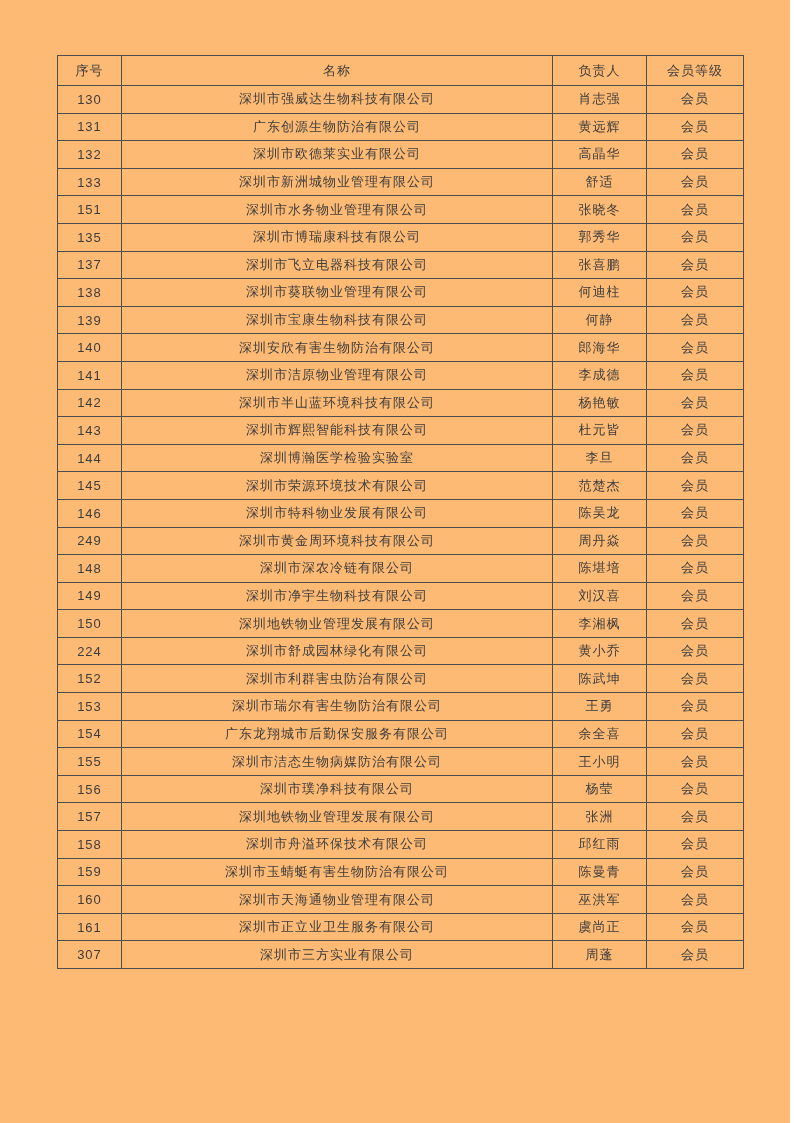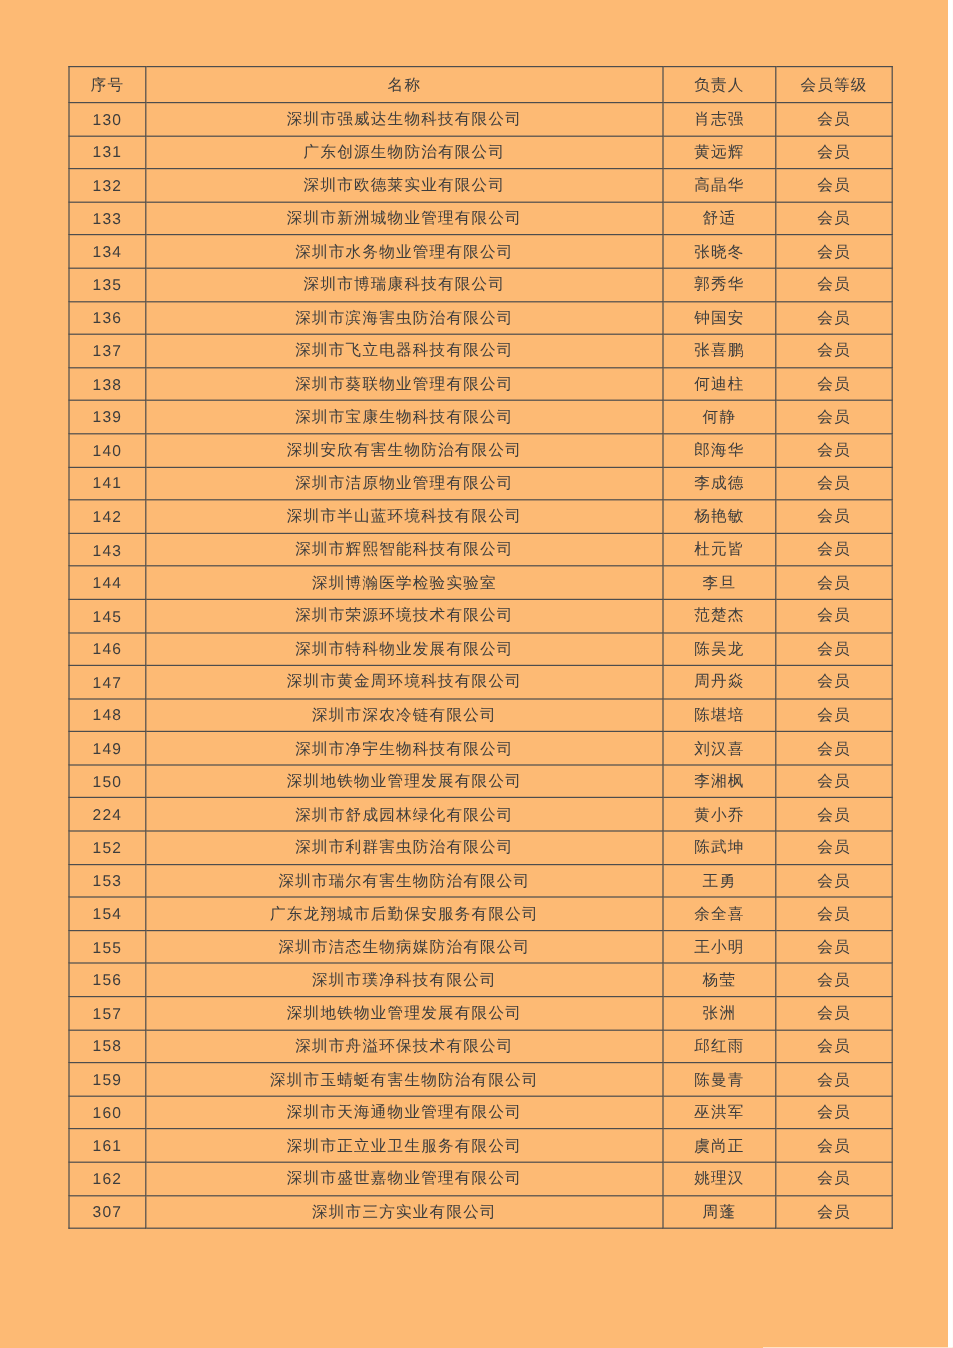--- a/index.html
+++ b/index.html
@@ -86,39 +86,33 @@
   </tr>
 
   <tr>
     <td class="cell-no">133</td>
     <td>深圳市新洲城物业管理有限公司</td>
     <td>舒适</td>
     <td>会员</td>
   </tr>
 
   <tr>
-    <td class="cell-no">134</td>
+    <td class="cell-no">151</td>
     <td>深圳市水务物业管理有限公司</td>
     <td>张晓冬</td>
     <td>会员</td>
   </tr>
 
   <tr>
     <td class="cell-no">135</td>
     <td>深圳市博瑞康科技有限公司</td>
     <td>郭秀华</td>
     <td>会员</td>
   </tr>
 
-  <tr>
-    <td class="cell-no">136</td>
-    <td>深圳市滨海害虫防治有限公司</td>
-    <td>钟国安</td>
-    <td>会员</td>
-  </tr>
 
   <tr>
     <td class="cell-no">137</td>
     <td>深圳市飞立电器科技有限公司</td>
     <td>张喜鹏</td>
     <td>会员</td>
   </tr>
 
   <tr>
     <td class="cell-no">138</td>
@@ -177,21 +171,21 @@
   </tr>
 
   <tr>
     <td class="cell-no">146</td>
     <td>深圳市特科物业发展有限公司</td>
     <td>陈吴龙</td>
     <td>会员</td>
   </tr>
 
   <tr>
-    <td class="cell-no">147</td>
+    <td class="cell-no">249</td>
     <td>深圳市黄金周环境科技有限公司</td>
     <td>周丹焱</td>
     <td>会员</td>
   </tr>
 
   <tr>
     <td class="cell-no">148</td>
     <td>深圳市深农冷链有限公司</td>
     <td>陈堪培</td>
     <td>会员</td>
@@ -281,26 +275,20 @@
     <td>会员</td>
   </tr>
 
   <tr>
     <td class="cell-no">161</td>
     <td>深圳市正立业卫生服务有限公司</td>
     <td>虞尚正</td>
     <td>会员</td>
   </tr>
 
-  <tr>
-    <td class="cell-no">162</td>
-    <td>深圳市盛世嘉物业管理有限公司</td>
-    <td>姚理汉</td>
-    <td>会员</td>
-  </tr>
 
   <tr>
     <td class="cell-no">307</td>
     <td>深圳市三方实业有限公司</td>
     <td>周蓬</td>
     <td>会员</td>
   </tr>
 </tbody>
   </table>
 </div>

